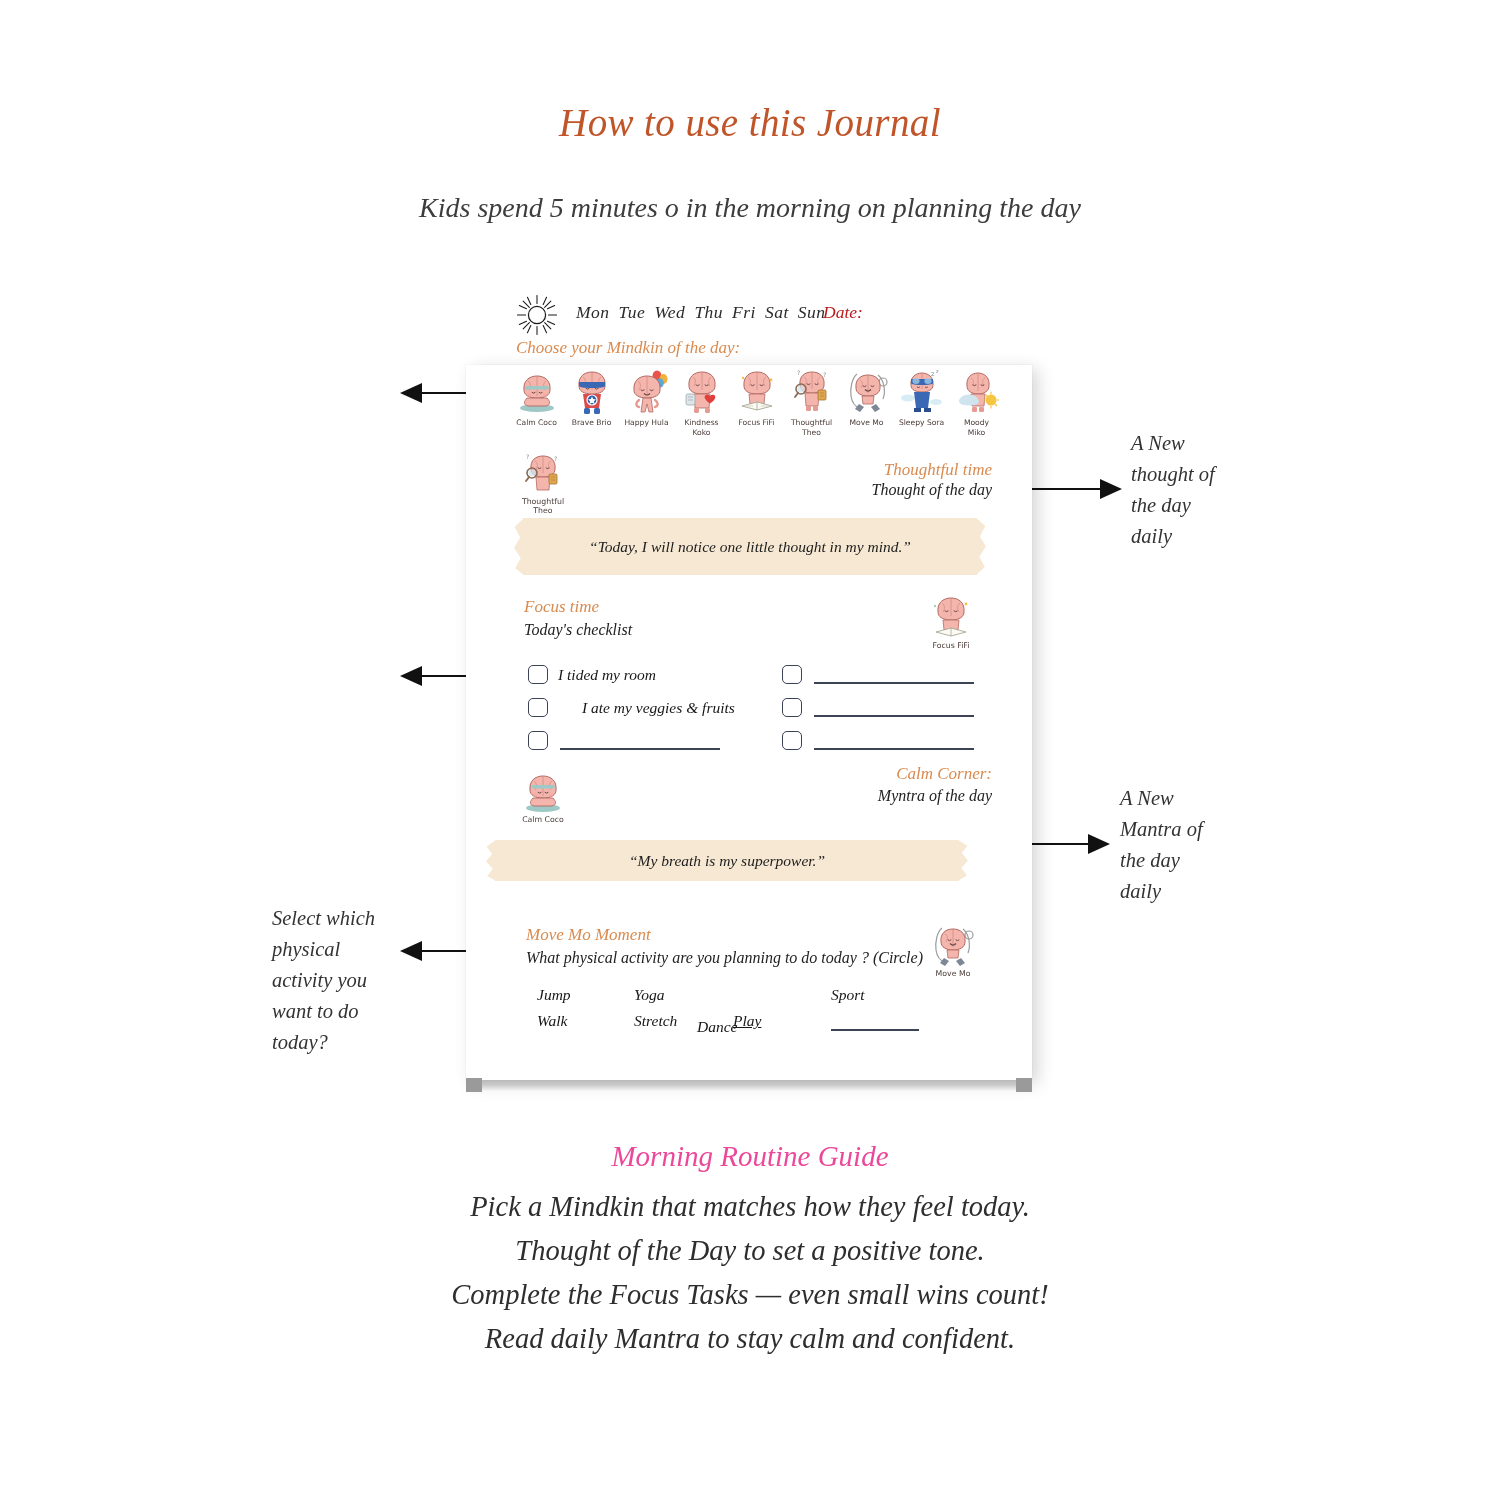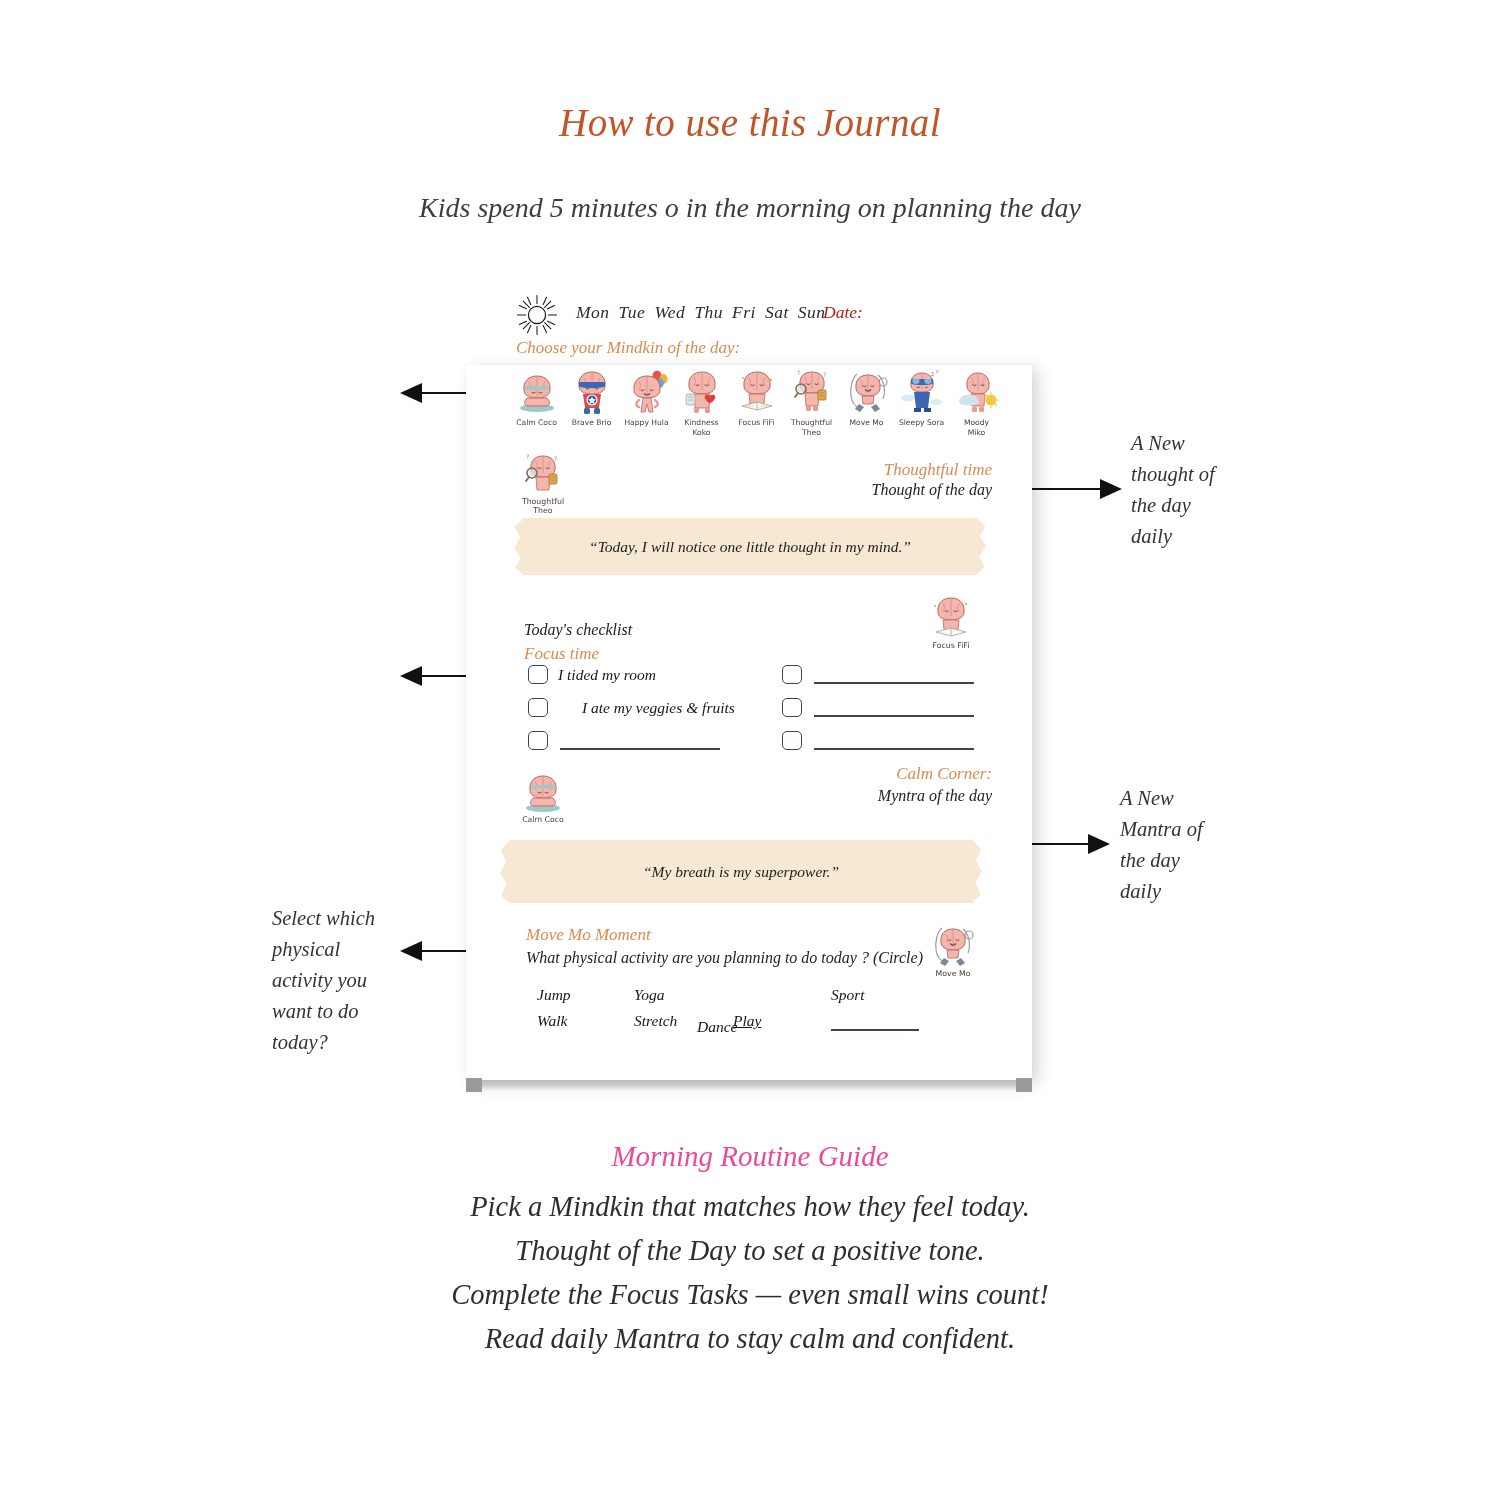--- a/index.html
+++ b/index.html
@@ -420,21 +420,21 @@
     </svg>
     <span class="mk-name">Thoughtful Theo</span>
   </div>
   <div class="sec-head r" style="right:508px; top:460px; width:260px;">Thoughtful time</div>
   <div class="sec-sub r" style="right:508px; top:481px; width:260px;">Thought of the day</div>
 
   <div class="tape" style="left:523px; top:518px; width:454px; height:57px;">
     <span class="quote">“Today, I will notice one little thought in my mind.”</span>
   </div>
 
-  <div class="sec-head" style="left:524px; top:597px;margin-top:47px;">Focus time</div>
+  <div class="sec-head" style="left:524px; top:597px;">Focus time</div>
   <div class="sec-sub" style="left:524px; top:621px;">Today's checklist</div>
 
   <div class="feat-avatar" style="left:920px; top:594px;">
     <svg class="brain" width="46" height="46" viewBox="0 0 44 46">
       <path d="M9 18c-1-9 5-14 13-14s14 5 13 14c0 5-5 8-13 8S9 23 9 18z" fill="#f4b5ad" stroke="#b36a62" stroke-width="1"></path>
       <path d="M22 5v17M13 9c3 2 3 6 1 9M31 9c-3 2-3 6-1 9" stroke="#d68e86" stroke-width=".8" fill="none"></path>
       <path d="M16 17q1.6 1.6 3.2 0M25 17q1.6 1.6 3.2 0" stroke="#6b4a45" stroke-width="1" fill="none" stroke-linecap="round"></path>
       <path d="M14 26h16l-1 10H15z" fill="#f4b5ad" stroke="#b36a62" stroke-width=".8"></path>
       <path d="M7 38l15-4 15 4-15 4z" fill="#fdfaf3" stroke="#9aa08a" stroke-width=".8"></path>
       <path d="M22 34v8" stroke="#9aa08a" stroke-width=".7"></path>
@@ -471,21 +471,21 @@
       <path d="M12 30c-3 3-4 7 1 8h18c5-1 4-5 1-8z" fill="#f4b5ad" stroke="#b36a62" stroke-width=".9"></path>
       <path d="M17 24.5q1.6 1.6 3.2 0M24 24.5q1.6 1.6 3.2 0" stroke="#6b4a45" stroke-width="1" fill="none" stroke-linecap="round"></path>
       <circle cx="14" cy="27" r="2" fill="#f6a6a0" opacity=".6"></circle>
         <circle cx="30" cy="27" r="2" fill="#f6a6a0" opacity=".6"></circle>
     </svg>
     <span class="mk-name">Calm Coco</span>
   </div>
   <div class="sec-head r" style="right:508px; top:764px; width:280px;">Calm Corner:</div>
   <div class="sec-sub r" style="right:508px; top:787px; width:280px;">Myntra of the day</div>
 
-  <div class="tape" style="left:509px; top:840px; width:464px; height:63px;">
+  <div class="tape" style="left:495px; top:840px; width:464px; height:41px;">
     <span class="quote">“My breath is my superpower.”</span>
   </div>
 
   <div class="sec-head" style="left:526px; top:925px;">Move Mo Moment</div>
   <div class="sec-sub" style="left:526px; top:949px;">What physical activity are you planning to do today ? (Circle)</div>
 
   <div class="feat-avatar" style="left:922px; top:922px;">
     <svg class="brain" width="48" height="46" viewBox="0 0 46 46">
       <path d="M12 6c-5 4-7 14-6 22 1 7 5 11 9 12" fill="none" stroke="#9c9c9c" stroke-width="1.2"></path>
       <path d="M33 7c6 5 8 16 5 24" fill="none" stroke="#9c9c9c" stroke-width="1.2"></path>

